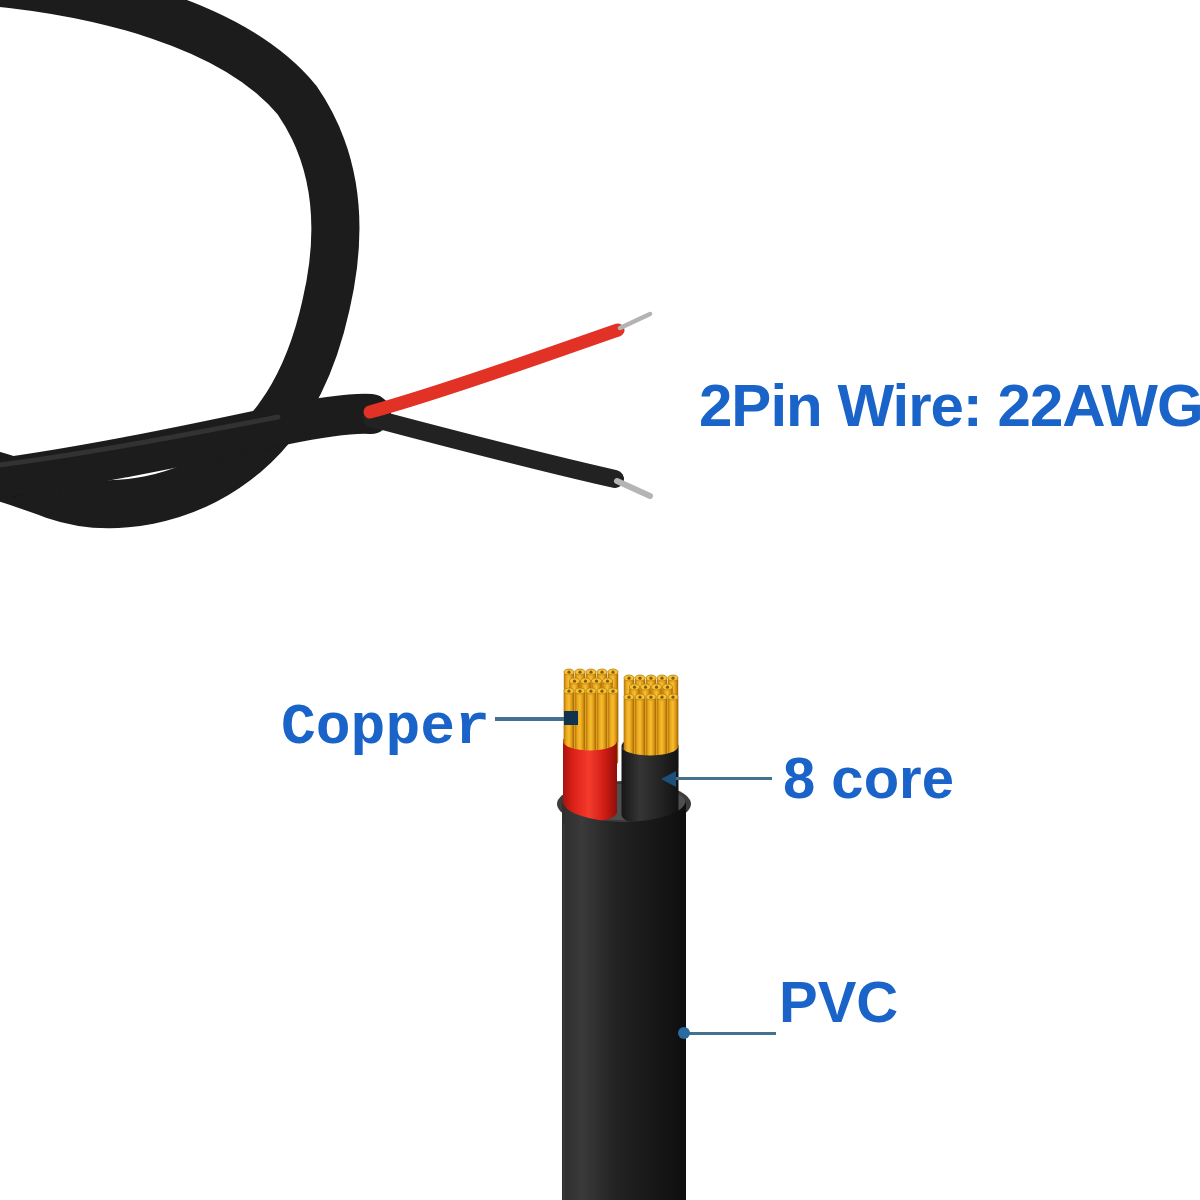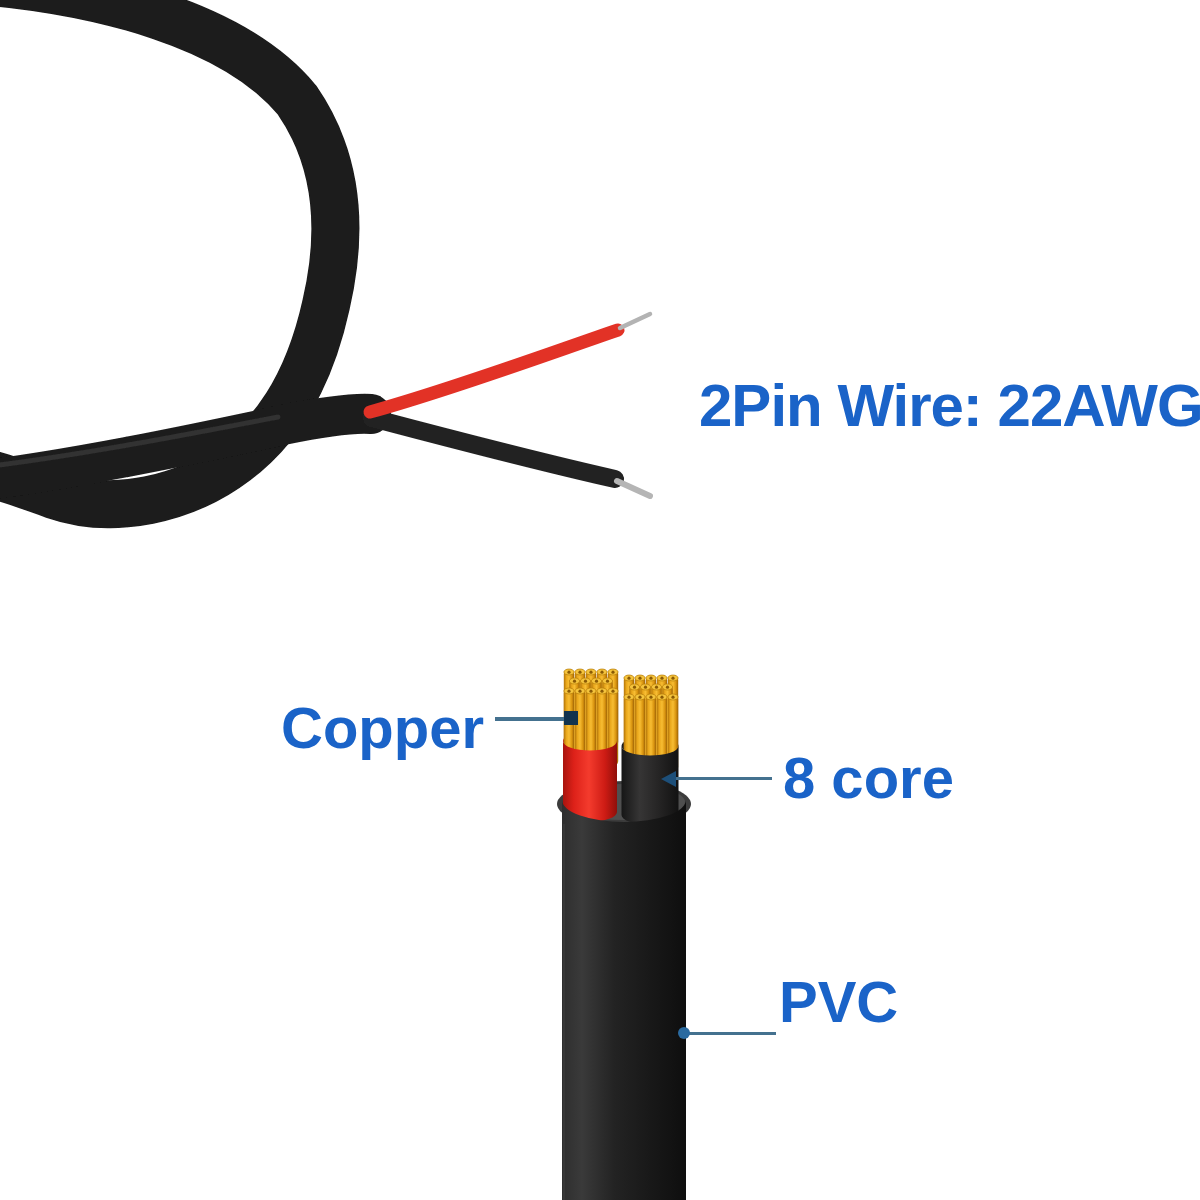--- a/index.html
+++ b/index.html
@@ -4,21 +4,21 @@
 <style>
   html,body{margin:0;padding:0;}
   body{width:1200px;height:1200px;background:var(--background,#fff);
        font-family:"Liberation Sans","DejaVu Sans",sans-serif;overflow:hidden;}
   .canvas{position:relative;width:1200px;height:908px;background:var(--background,#fff);}
   svg{position:absolute;display:block;}
   .photo{left:0;top:0;}
   .xsec{left:520px;top:640px;}
   .label{position:absolute;color:var(--label_blue,#1a63c8);font-weight:bold;line-height:1;white-space:nowrap;}
   .title{left:699px;top:376px;font-size:60px;letter-spacing:-1px;}
-  .copper-label{left:281px;top:699px;font-size:58px;}
+  .copper-label{left:281px;top:699px;font-size:58px;font-family:Liberation Mono, monospace;}
   .core-label{left:783px;top:749px;font-size:58px;}
   .pvc-label{left:779px;top:973px;font-size:58px;}
   .leader{position:absolute;}
   .leader .line{position:absolute;background:var(--leader_line,#44718f);}
   .copper-line{left:495px;top:717px;width:74px;height:4px;background:var(--leader_dark,#27506e);}
   .copper-dot{position:absolute;left:564px;top:711px;width:14px;height:14px;background:#12334e;}
   .core-line{left:672px;top:777px;width:100px;height:3px;}
   .core-dot{position:absolute;left:661px;top:771px;width:0;height:0;
             border-top:8px solid transparent;border-bottom:8px solid transparent;
             border-right:15px solid #1d4f79;}

